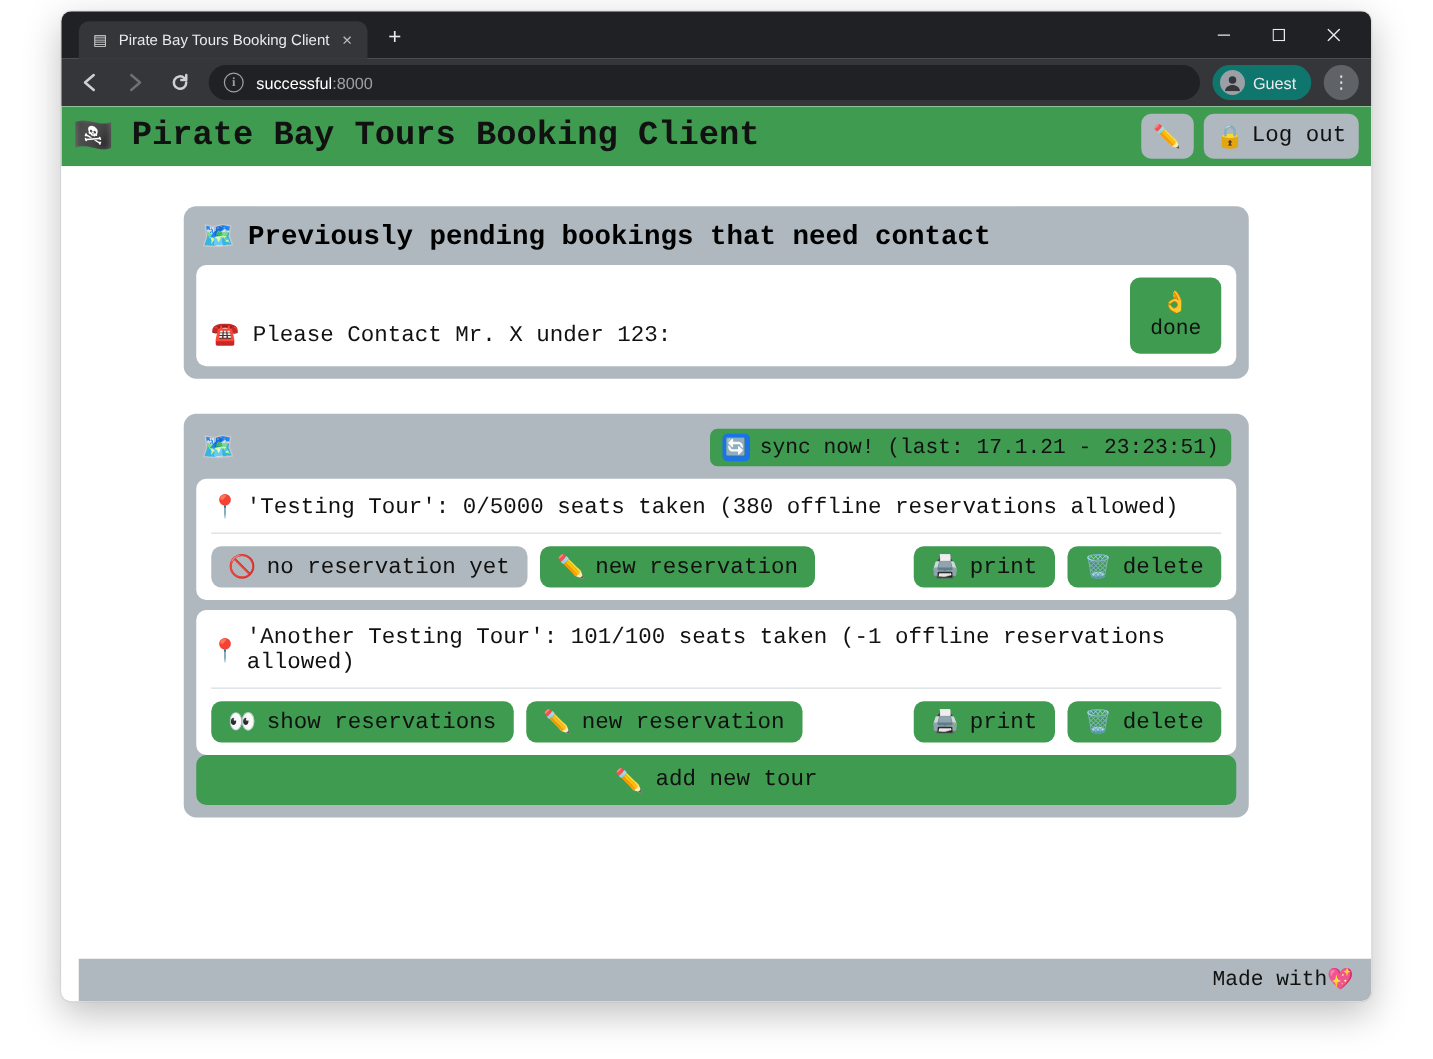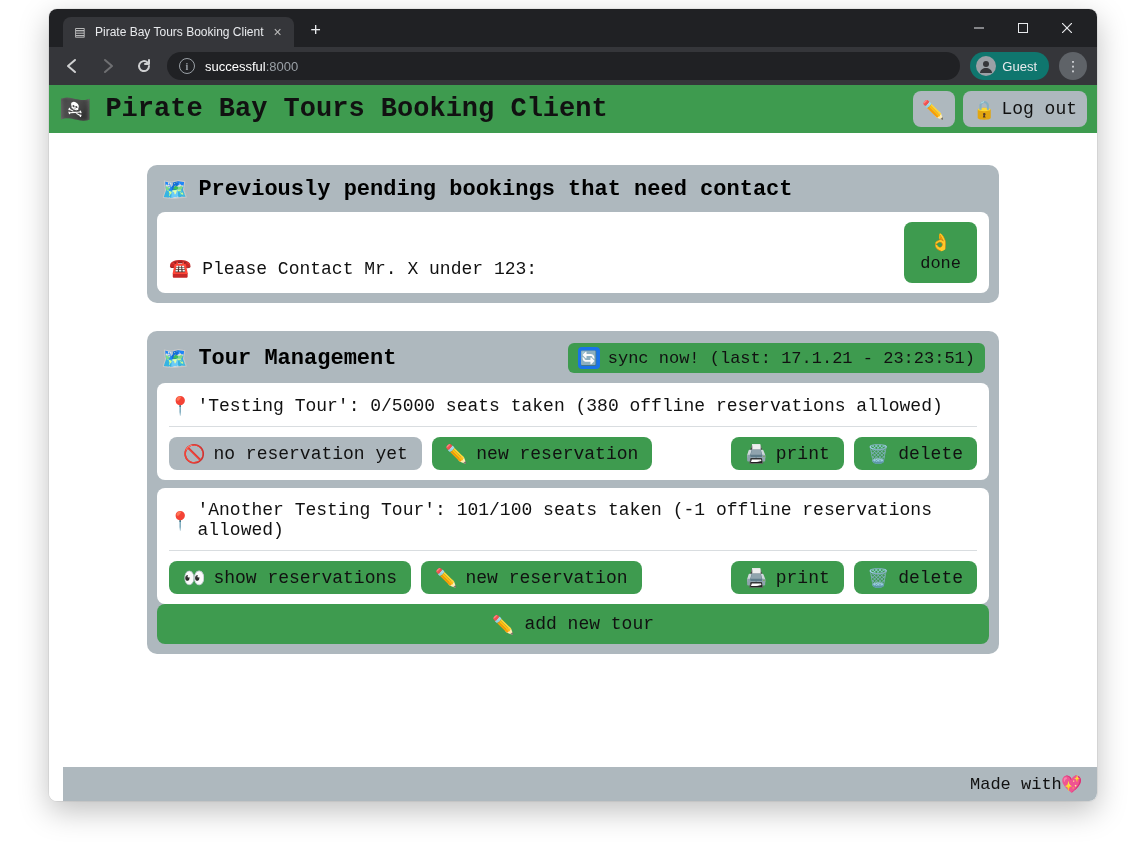--- a/index.html
+++ b/index.html
@@ -271,21 +271,20 @@
             <span class="emoji">👌</span>
             <span>done</span>
           </button>
         </div>
       </div>
 
       <div class="panel">
         <div class="panel-header">
           <div class="panel-title-wrap">
             <span class="emoji" style="font-size:22px">🗺️</span>
-            <span class="panel-title">Tour Management</span>
           </div>
           <div class="sync-btn">
             <span class="sync-icon">
               <span class="emoji">🔄</span>
             </span>
             <span>sync now! (last: 17.1.21 - 23:23:51)</span>
           </div>
         </div>
 
         <div id="tour-list">

